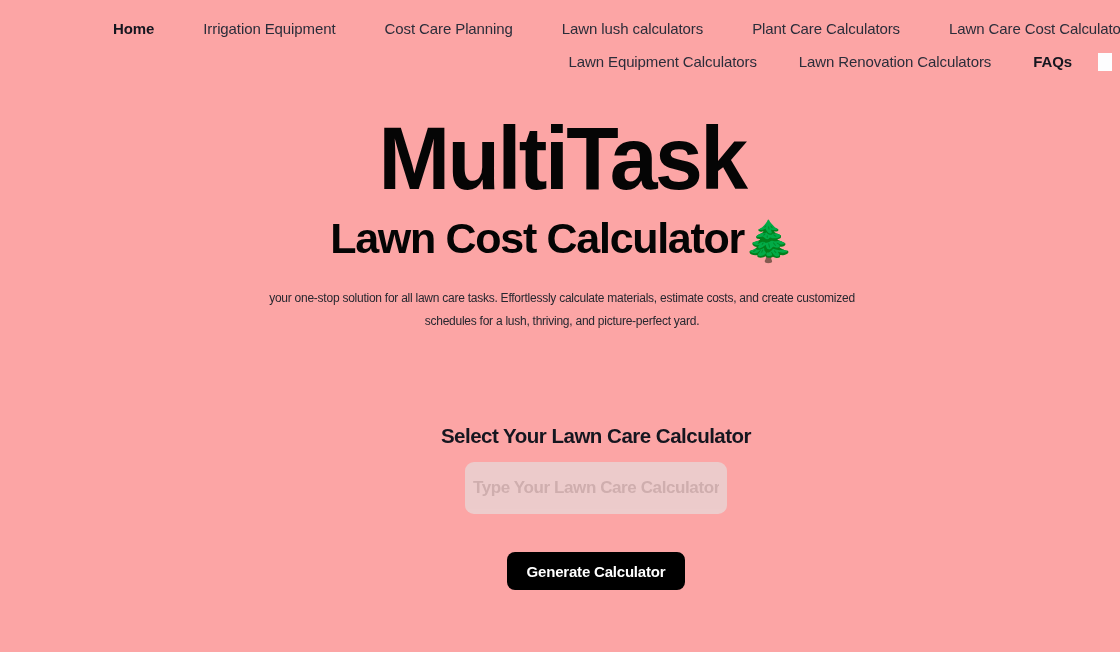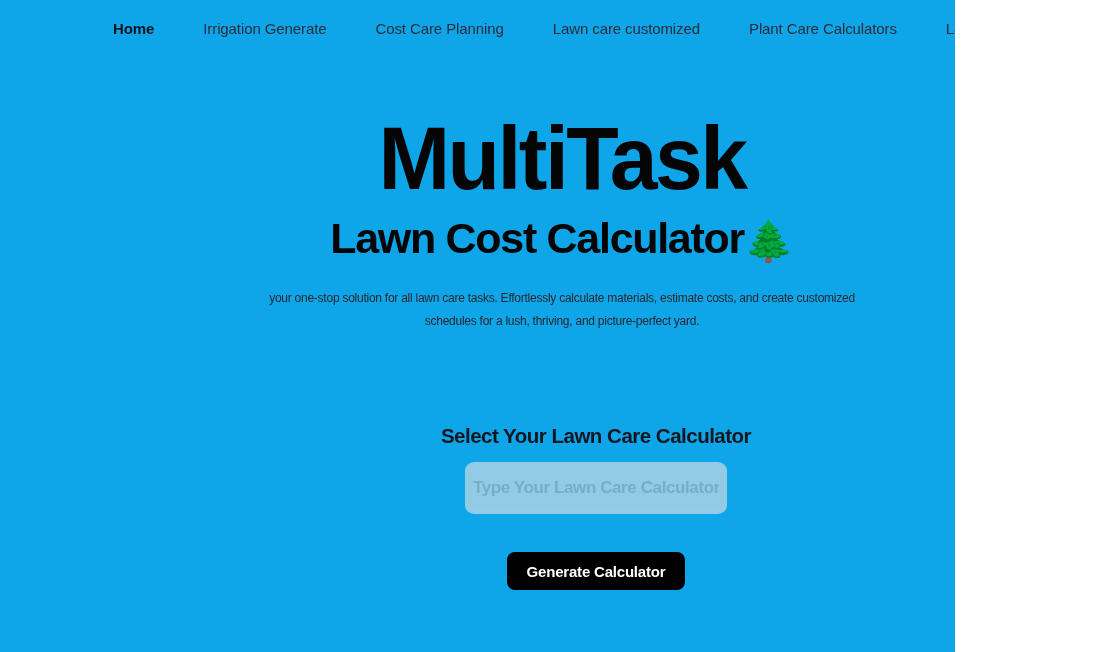--- a/index.html
+++ b/index.html
@@ -13,23 +13,23 @@
 
   body {
     background: #ffffff;
     font-family: "Liberation Sans", sans-serif;
     color: #20212b;
     -webkit-font-smoothing: antialiased;
   }
 
   .page {
     position: relative;
-    width: 955px;
+    width: 1120px;
     height: 652px;
-    background: #0ea5e9;
+    background: #fca5a5;
     overflow: hidden;
   }
 
   
   .nav {
     position: absolute;
     top: 0;
     left: 0;
     width: 1120px;
     padding-top: 17px;
@@ -202,28 +202,34 @@
 </style>
 </head>
 <body>
 
 <div class="page">
 
   <nav class="nav">
 
     <div class="nav-row nav-row-1">
       <a class="nav-item bold" href="#">Home</a>
-      <a class="nav-item" href="#">Irrigation Generate</a>
+      <a class="nav-item" href="#">Irrigation Equipment</a>
       <a class="nav-item" href="#">Cost Care Planning</a>
-      <a class="nav-item" href="#">Lawn care customized</a>
+      <a class="nav-item" href="#">Lawn lush calculators</a>
       <a class="nav-item" href="#">Plant Care Calculators</a>
       <a class="nav-item" href="#">Lawn Care Cost Calculators</a>
 
     </div>
 
+    <div class="nav-row nav-row-2">
+      <a class="nav-item" href="#">Lawn Equipment Calculators</a>
+      <a class="nav-item" href="#">Lawn Renovation Calculators</a>
+      <a class="nav-item bold" href="#">FAQs</a>
+      <span class="nav-edge-sliver"></span>
+    </div>
 
   </nav>
 
   <header class="hero">
     <h1 class="hero-title">MultiTask</h1>
 
     <h2 class="hero-subtitle">
       <span>Lawn Cost Calculator</span><span class="emoji">🌲</span>
     </h2>
 

